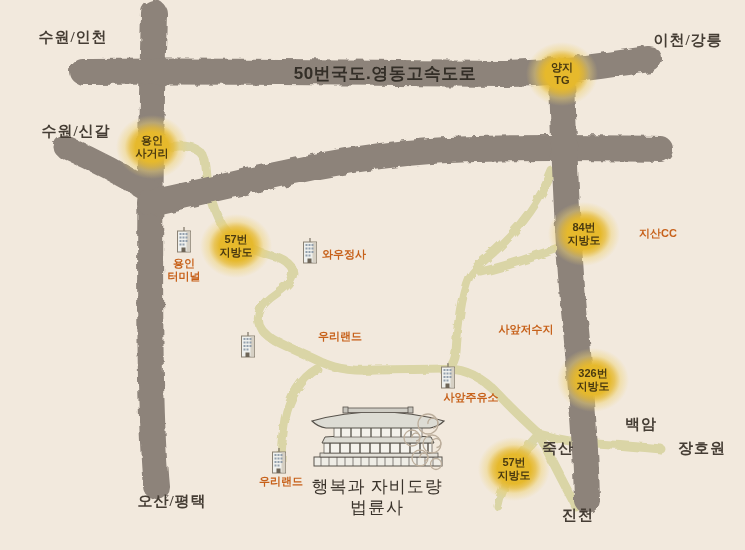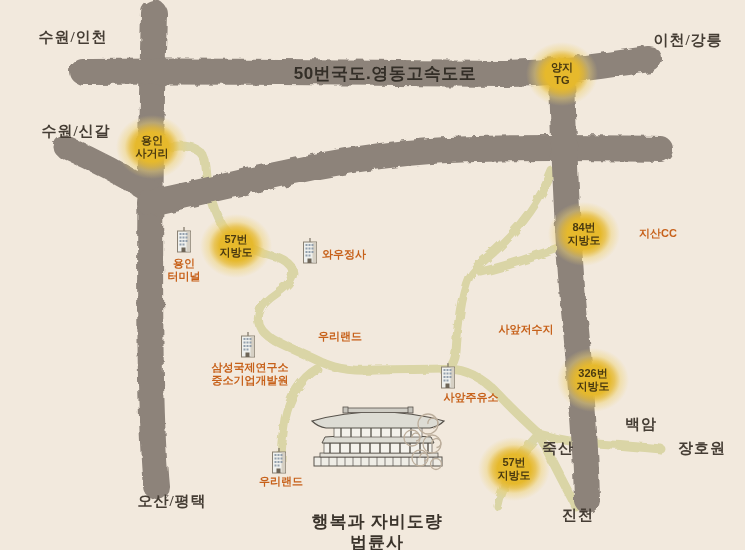--- a/index.html
+++ b/index.html
@@ -9,21 +9,21 @@
   html,body{margin:0;padding:0;}
   body{background:#fff;font-family:"Liberation Sans",sans-serif;}
   .map{position:relative;width:745px;height:550px;background:var(--background);overflow:hidden;}
   .map svg{position:absolute;left:0;top:0;}
   .road-major{stroke:var(--road-major);fill:none;stroke-linecap:round;}
   .road-minor{stroke:var(--road-minor);fill:none;stroke-linecap:round;}
   .lbl{position:absolute;transform:translate(-50%,-50%);white-space:nowrap;text-align:center;}
   .rlabel{font-family:"Liberation Serif",serif;font-size:15px;font-weight:bold;color:var(--text-dark);letter-spacing:1px;margin-left:12px;}
   .roadlabel{font-size:17px;font-weight:bold;color:#332e27;letter-spacing:0.5px;}
   .olabel{font-size:11px;font-weight:bold;color:var(--accent-orange);line-height:13px;}
-  .temple-tagline,.temple-name{font-family:"Liberation Serif",serif;font-size:17px;font-weight:bold;color:#3a332b;letter-spacing:1px;margin-top:35px;}
+  .temple-tagline,.temple-name{font-family:"Liberation Serif",serif;font-size:17px;font-weight:normal;color:#3a332b;letter-spacing:1px;}
   .badge{position:absolute;transform:translate(-50%,-50%);width:72px;height:64px;
     display:flex;flex-direction:column;align-items:center;justify-content:center;
     background:radial-gradient(closest-side,var(--badge-yellow) 0 46%,rgba(231,188,56,0.8) 60%,rgba(238,209,110,0.45) 76%,rgba(238,209,110,0) 100%);}
   .badge span{font-size:11px;font-weight:bold;color:#4a3a10;line-height:13px;}
   .badge span:empty{display:none;}
 </style>
 </head>
 <body>
 
 <div class="map">
@@ -195,24 +195,20 @@
   </div>
   <div class="lbl olabel" style="left:658px;top:233px">
     <div>지산CC</div>
   </div>
   <div class="lbl olabel" style="left:340px;top:336px">
     <div>우리랜드</div>
   </div>
   <div class="lbl olabel" style="left:526px;top:329px">
     <div>사앞저수지</div>
   </div>
-  <div class="lbl olabel" style="left:250px;top:374px">
-    <div>삼성국제연구소</div>
-      <div>중소기업개발원</div>
-  </div>
   <div class="lbl olabel" style="left:471px;top:397px">
     <div>사앞주유소</div>
   </div>
   <div class="lbl olabel" style="left:281px;top:481px">
     <div>우리랜드</div>
   </div>
 
   <div class="lbl temple-tagline" style="left:377px;top:486px">행복과 자비도량</div>
   <div class="lbl temple-name" style="left:377px;top:507px">법륜사</div>
 

